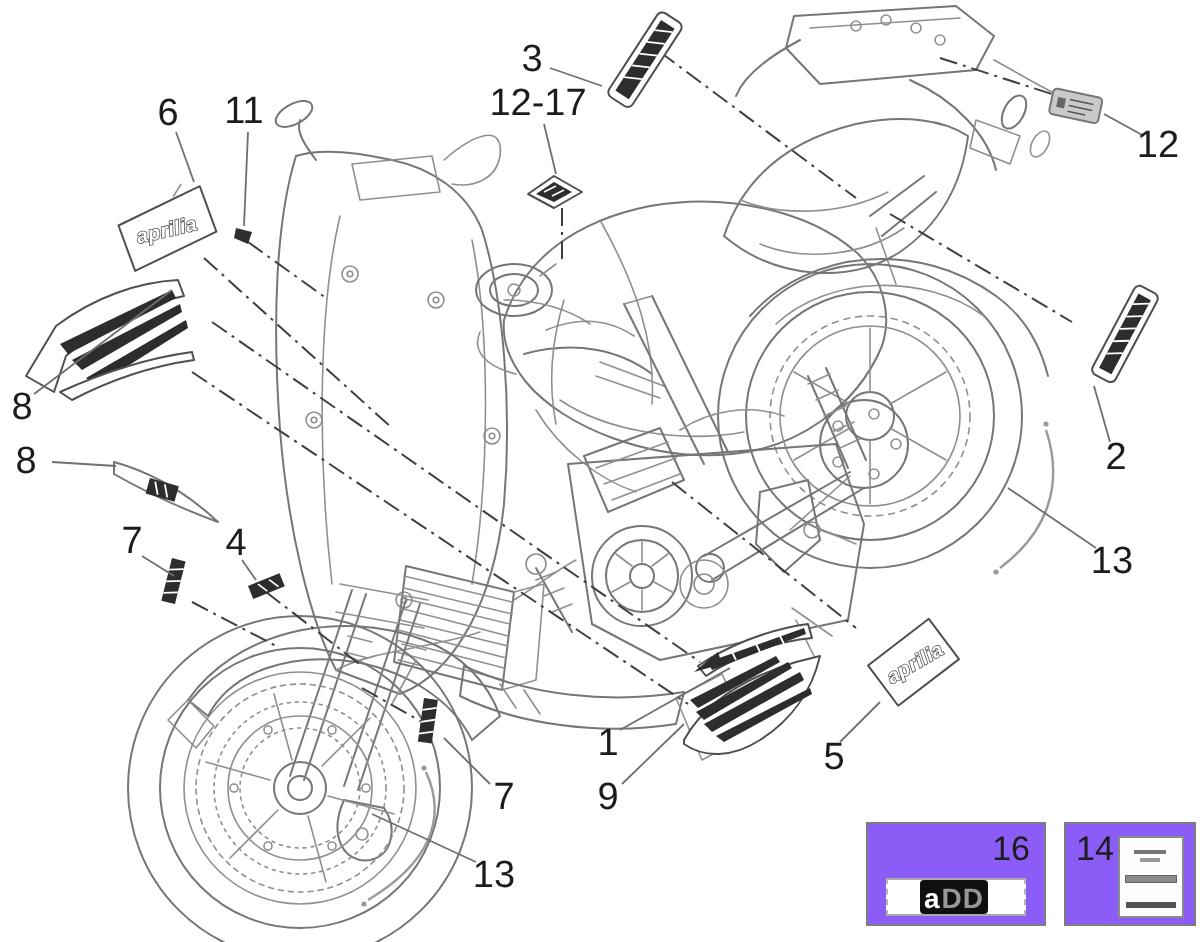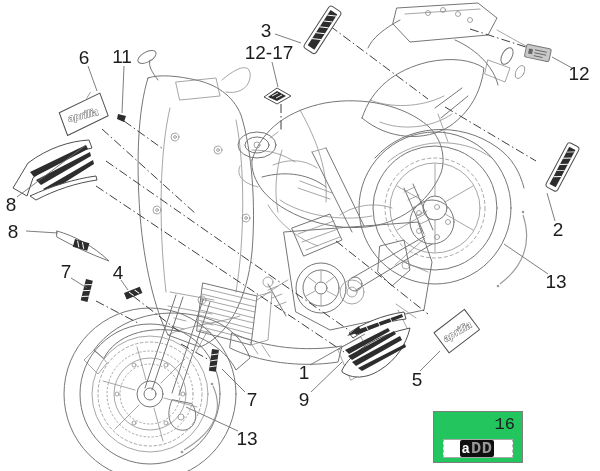--- a/index.html
+++ b/index.html
@@ -14,33 +14,33 @@
   .wh{stroke:#fff;stroke-width:.9;fill:none;}
   .c{stroke:#3f3f3f;stroke-width:1;fill:none;stroke-dasharray:9 3 1.5 3;}
   .l{stroke:#6f6f6f;stroke-width:.9;fill:none;}
   .film{stroke:#9a9a9a;stroke-width:1.2;fill:none;}
   .logo-text{font:italic 700 10px "Liberation Sans",sans-serif;fill:#fff;stroke:#4a4a4a;
              stroke-width:.75;paint-order:stroke;letter-spacing:.2px;}
   
   .callout{position:absolute;transform:translate(-50%,-50%);font-size:19px;color:#1c1c1c;
            white-space:nowrap;line-height:1;}
   
-  .box{position:absolute;border:1.5px solid #7d7d7d;background:#22c55e;box-sizing:border-box;font-family:Liberation Mono, monospace;}
+  .box{position:absolute;border:1.5px solid #7d7d7d;background:#8b5cf6;box-sizing:border-box;}
   .box16{left:433px;top:411px;width:90px;height:52px;}
   .box14{left:532px;top:411px;width:66px;height:52px;}
   .box-label{position:absolute;font-size:17px;color:#1c1c1c;line-height:1;}
   .box16 .box-label{right:7px;top:4px;}
   .box14 .box-label{left:5px;top:4px;}
   .strip{position:absolute;left:9px;top:27px;width:70px;height:19px;background:#fff;
          border:1px solid #a8a8a8;border-left:1px dashed #b5b5b5;border-right:1px dashed #b5b5b5;
          box-sizing:border-box;}
   .badge{position:absolute;left:16px;top:0;width:34px;height:17px;background:#0f0f0f;
          border-radius:2px;display:flex;align-items:center;justify-content:center;gap:1px;}
   .badge .ba{color:#fff;font-weight:bold;font-size:14px;line-height:1;}
-  .badge .bdd{color:#979797;font-weight:bold;font-size:17px;letter-spacing:.5px;line-height:1;}
+  .badge .bdd{color:#979797;font-weight:bold;font-size:14px;letter-spacing:.5px;line-height:1;}
   .spec-sticker{position:absolute;left:26px;top:6px;width:33px;height:41px;background:#fdfdfd;
                 border:1px solid #8a8a8a;box-sizing:border-box;}
   .micro{position:absolute;background:#777;}
   .m1{left:7px;top:6px;width:16px;height:2px;}
   .m2{left:10px;top:10px;width:10px;height:2px;background:#999;}
   .m3{left:3px;top:19px;width:25px;height:3px;background:#8a8a8a;box-shadow:0 0 0 .5px #666;}
   .m4{left:3px;top:32px;width:25px;height:3px;background:#555;}
 </style>
 </head>
 <body>
@@ -357,20 +357,29 @@
   <div class="box box16">
     <div class="box-label">16</div>
     <div class="strip">
       <div class="badge">
         <span class="ba">a</span>
         <span class="bdd">DD</span>
       </div>
     </div>
   </div>
 
+  <div class="box box14">
+    <div class="box-label">14</div>
+    <div class="spec-sticker">
+      <div class="micro m1"></div>
+      <div class="micro m2"></div>
+      <div class="micro m3"></div>
+      <div class="micro m4"></div>
+    </div>
+  </div>
 <div class="callout" style="left: 84px; top: 57px;">6</div>
     <div class="callout" style="left: 122px; top: 56px;">11</div>
     <div class="callout" style="left: 266px; top: 30px;">3</div>
     <div class="callout" style="left: 269px; top: 52px; text-align: right;">12-17</div>
     <div class="callout" style="left: 579px; top: 73px;">12</div>
     <div class="callout" style="left: 11px; top: 204px;">8</div>
     <div class="callout" style="left: 13px; top: 231px;">8</div>
     <div class="callout" style="left: 66px; top: 271px;">7</div>
     <div class="callout" style="left: 118px; top: 272px;">4</div>
     <div class="callout" style="left: 558px; top: 229px;">2</div>

